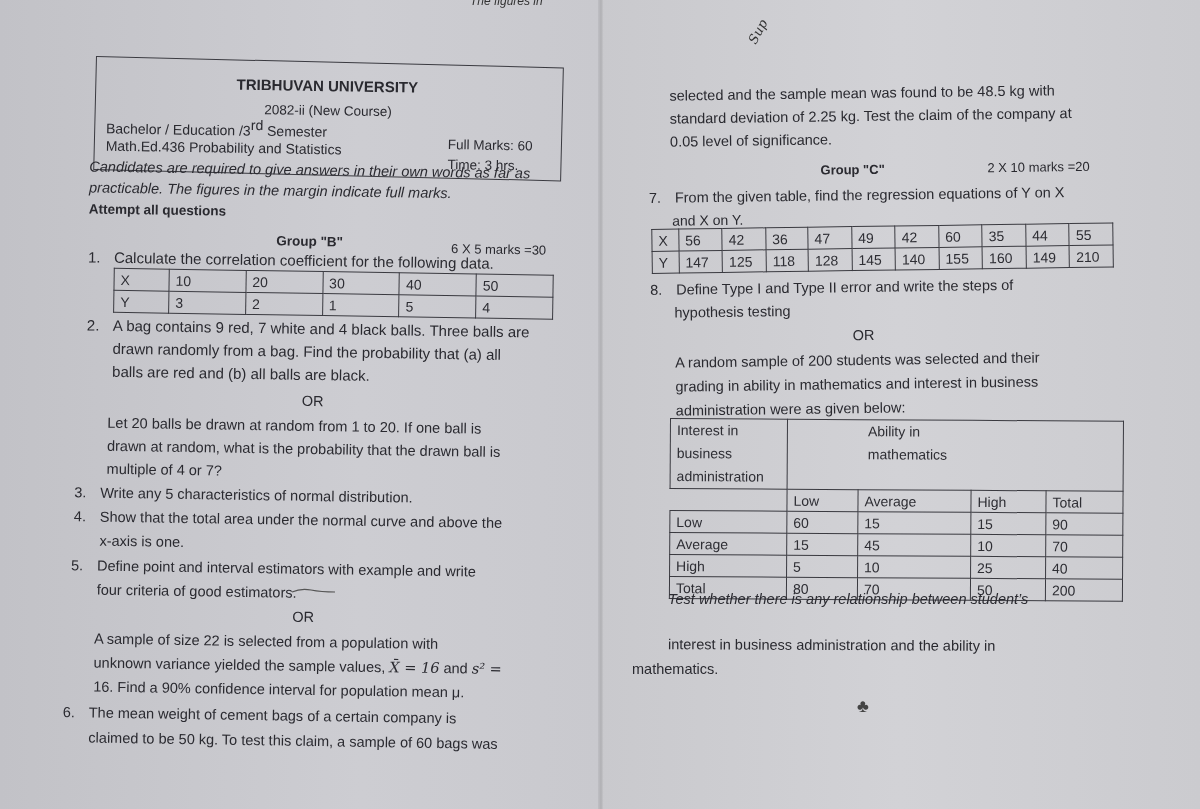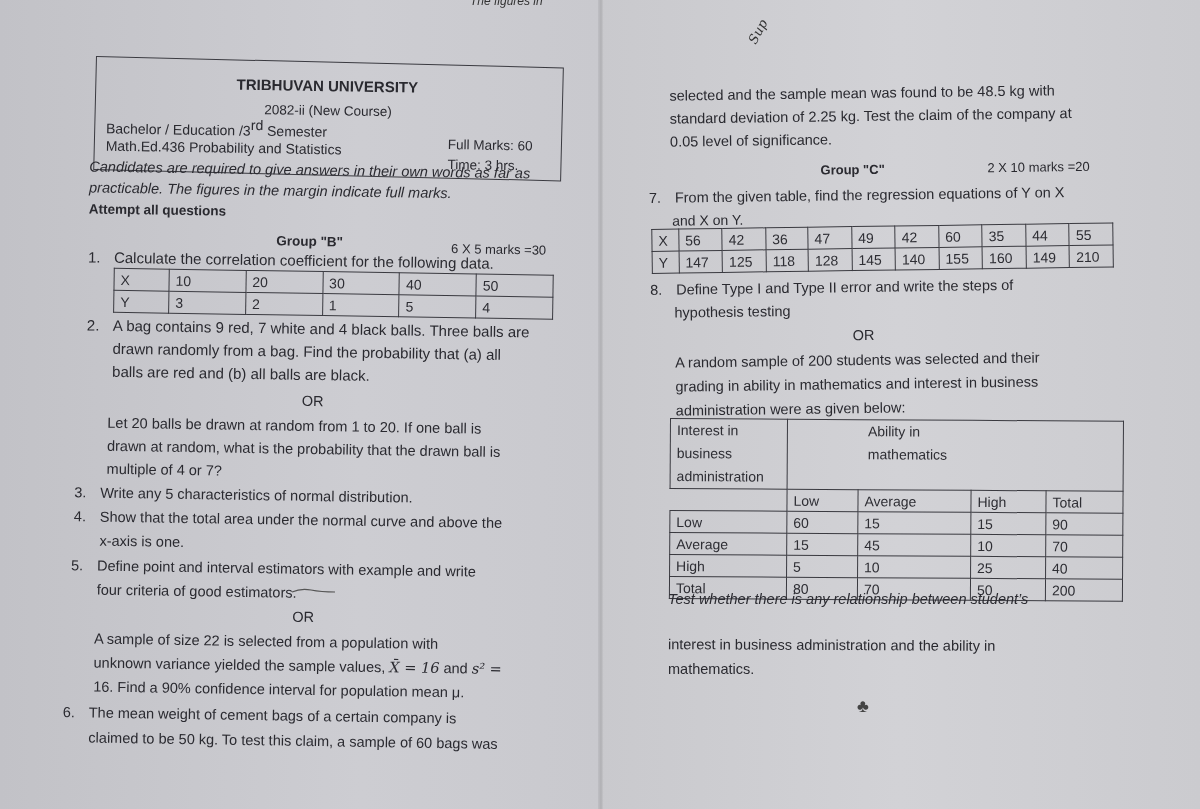--- a/index.html
+++ b/index.html
@@ -221,15 +221,15 @@
       <td>70</td>
       <td>50</td>
       <td>200</td>
     </tr>
   </tbody>
     </table>
 </div>
 
 <div class="abs txt" style="left:668px;top:588px;font-style:italic;">Test whether there is any relationship between student’s</div>
 <div class="abs txt" style="left:668px;top:634px;transform:rotate(0.3deg);">interest in business administration and the ability in</div>
-<div class="abs txt" style="left:668px;top:658px;text-align:right;">mathematics.</div>
+<div class="abs txt" style="left:632px;top:658px;text-align:right;">mathematics.</div>
 
 <div class="club">♣</div>
 
 </body></html>

